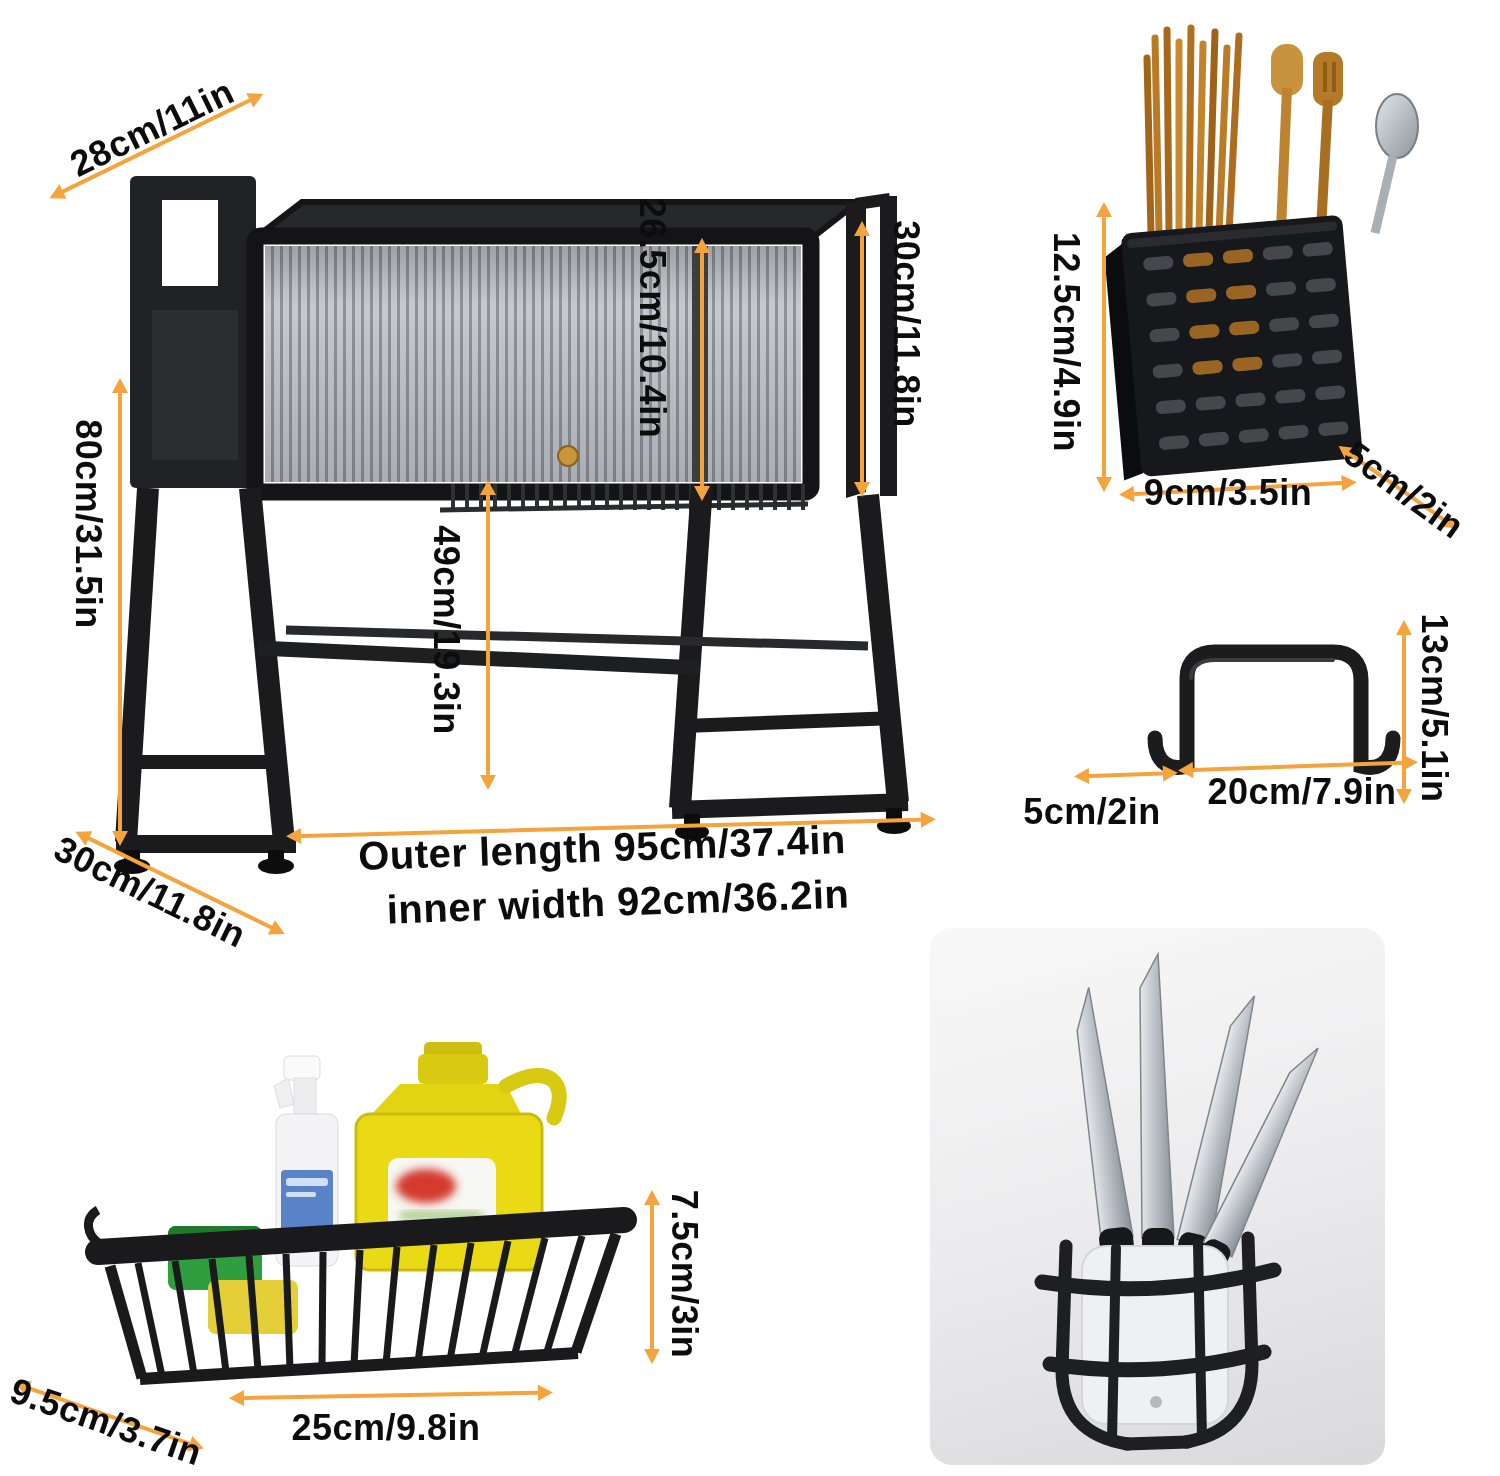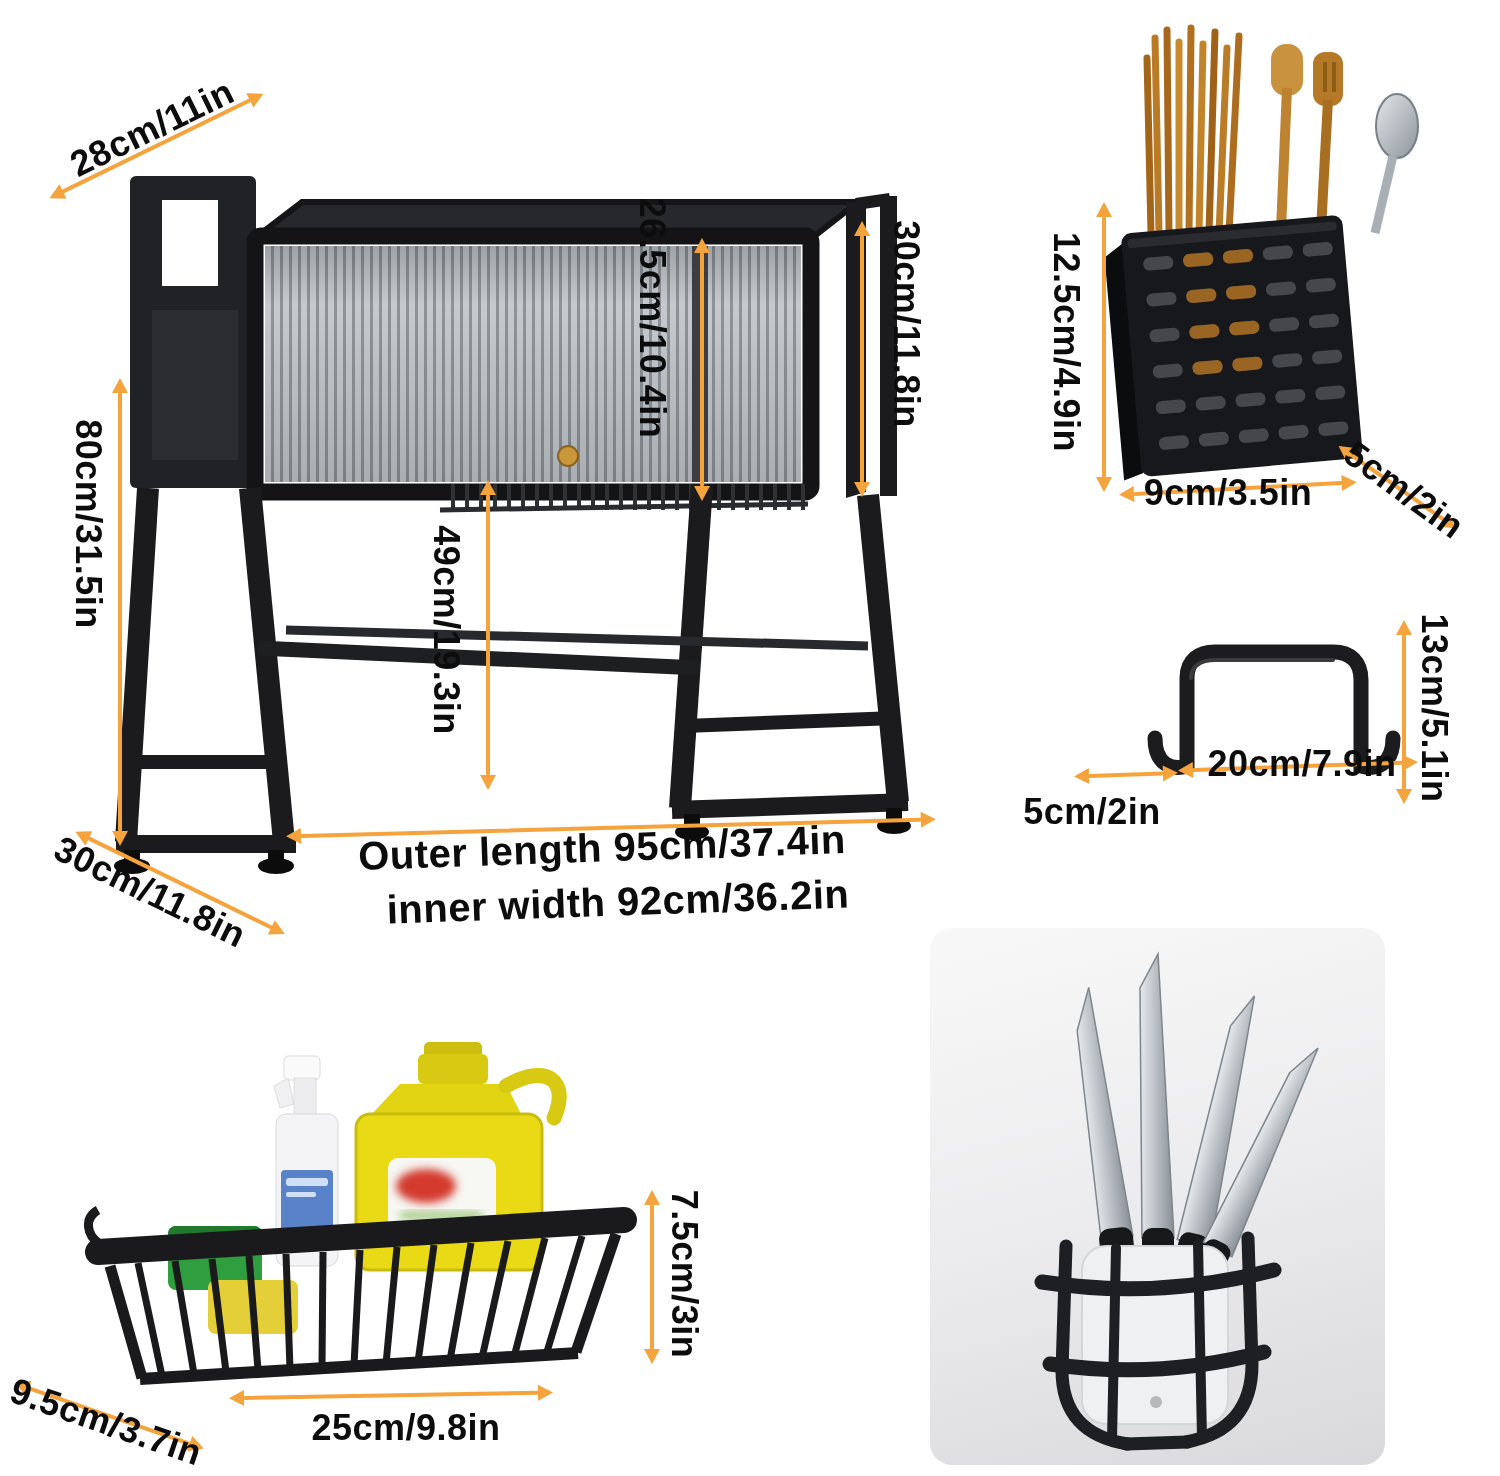--- a/index.html
+++ b/index.html
@@ -197,21 +197,21 @@
   <svg class="illus" style="left:1115px;top:618px" width="300" height="180" viewBox="0 0 300 180">
     <path d="M40,120 C40,148 58,152 72,148 L72,60 C72,42 84,34 100,34 L218,34 C236,34 246,44 246,62 L246,148 C260,152 278,148 278,120" fill="none" stroke="#1c1c1e" stroke-width="15" stroke-linecap="round"></path>
     <path d="M76,60 C76,48 86,42 100,42 L218,42" fill="none" stroke="#3a3b3e" stroke-width="4" stroke-linecap="round"></path>
   </svg>
 
   <div class="arrow" style="left:1404px;top:632px;width:156px;transform:rotate(90deg)"></div>
   <div class="arrow" style="left:1088px;top:774px;width:76px;transform:rotate(-2deg)"></div>
   <div class="arrow" style="left:1192px;top:768px;width:212px;transform:rotate(-2deg)"></div>
   <div class="dim" style="left:1434px;top:708px;transform:translate(-50%,-50%) rotate(90deg)">13cm/5.1in</div>
   <div class="dim" style="left:1092px;top:812px;transform:translate(-50%,-50%)">5cm/2in</div>
-  <div class="dim" style="left:1302px;top:764px;transform:translate(-50%,-50%)">20cm/7.9in</div>
+  <div class="dim" style="left:1302px;top:792px;transform:translate(-50%,-50%)">20cm/7.9in</div>
 
   <svg class="illus" style="left:70px;top:1020px" width="600" height="400" viewBox="0 0 600 400">
     <defs>
         <filter id="blur4" x="-40%" y="-40%" width="180%" height="180%">
           <feGaussianBlur stdDeviation="4"></feGaussianBlur>
         </filter>
       </defs>
     <g>
       <rect x="214" y="36" width="36" height="24" rx="5" fill="#fafafa" stroke="#dddddd"></rect>
       <path d="M218,58 L204,66 L210,88 L224,84 Z" fill="#f0f0f2" stroke="#dddddd"></path>
@@ -259,21 +259,21 @@
         <line x1="512" y1="216" x2="476" y2="335"></line>
       </g>
     </g>
   </svg>
 
   <div class="arrow" style="left:652px;top:1202px;width:146px;transform:rotate(90deg)"></div>
   <div class="arrow" style="left:28px;top:1386px;width:172px;transform:rotate(19deg)"></div>
   <div class="arrow" style="left:243px;top:1396px;width:296px;transform:rotate(-1deg)"></div>
   <div class="dim" style="left:684px;top:1274px;transform:translate(-50%,-50%) rotate(90deg)">7.5cm/3in</div>
   <div class="dim" style="left:106px;top:1422px;transform:translate(-50%,-50%) rotate(19deg)">9.5cm/3.7in</div>
-  <div class="dim" style="left:406px;top:1428px;transform:translate(-50%,-50%)">25cm/9.8in</div>
+  <div class="dim" style="left:386px;top:1428px;transform:translate(-50%,-50%)">25cm/9.8in</div>
 
   <div class="knife-panel">
     <svg width="455" height="537" viewBox="0 0 455 537">
       <defs>
         <linearGradient id="bladeG" x1="0" y1="0" x2="1" y2="0">
           <stop offset="0" stop-color="#e6e9ec"></stop>
             <stop offset="0.5" stop-color="#b7bcc2"></stop>
             <stop offset="1" stop-color="#878e95"></stop>
         </linearGradient>
       </defs>

